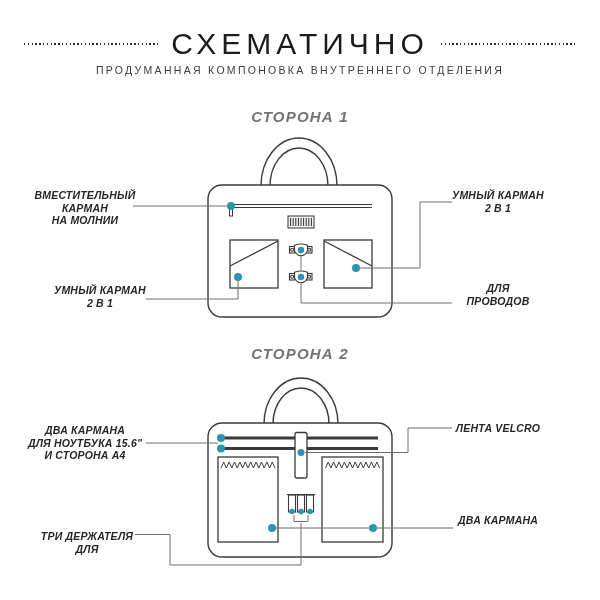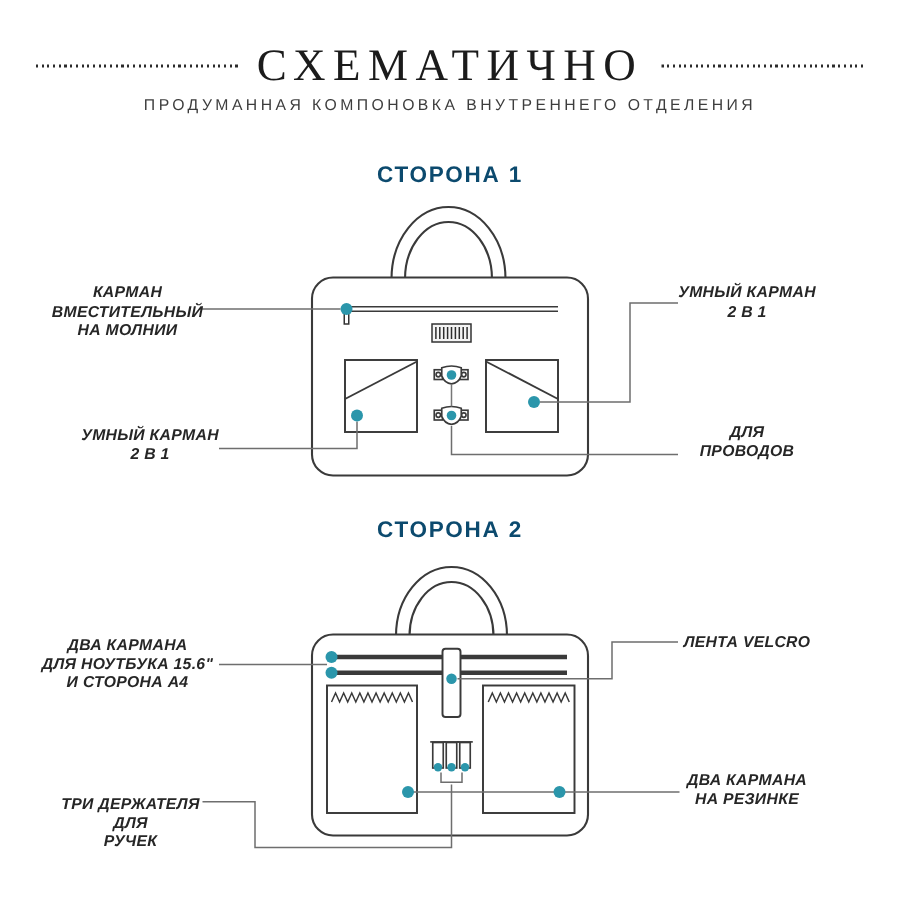--- a/index.html
+++ b/index.html
@@ -1,23 +1,23 @@
 <!DOCTYPE html>
 <html style="--accent: #2b96ab; --line: #3a3a3a; --leader: #6e6e6e;"><head>
 <meta charset="utf-8">
 <style>
   :root{ --accent:#2b96ab; --line:#3a3a3a; --leader:#6e6e6e; --text:#242424; }
   html,body{margin:0;padding:0;background:#fff;}
   body{width:600px;height:600px;font-family:"Liberation Sans",sans-serif;color:var(--text);}
   .canvas{position:relative;width:600px;height:600px;overflow:hidden;background:#fff;}
   .hdr{position:absolute;top:27px;left:24px;right:24px;display:flex;align-items:center;gap:12px;}
   .dots{flex:1;height:2px;background:repeating-linear-gradient(90deg,#2b2b2b 0,#2b2b2b 1.4px,transparent 1.4px,transparent 3.8px);}
-  .title{font-size:30px;letter-spacing:5px;font-weight:400;color:#1b1b1b;white-space:nowrap;font-family:Liberation Serif, serif;}
+  .title{font-size:30px;letter-spacing:5px;font-weight:400;color:#1b1b1b;white-space:nowrap;}
   .subtitle{position:absolute;top:64px;left:0;width:600px;text-align:center;font-size:10.5px;letter-spacing:2.3px;color:#3d3d3d;}
-  .section-h{position:absolute;left:0;width:600px;text-align:center;font-weight:bold;font-size:15px;letter-spacing:1.2px;color:#0c4a6e;}
+  .section-h{position:absolute;left:0;width:600px;text-align:center;font-style:italic;font-weight:bold;font-size:15px;letter-spacing:1.2px;color:#737373;}
   .lbl{position:absolute;font-style:italic;font-weight:bold;font-size:10.5px;line-height:12.5px;letter-spacing:.2px;text-align:center;color:#262626;}
   svg.draw{position:absolute;top:0;left:0;}
 </style>
 </head>
 <body>
 
 <div class="canvas">
 
   <div class="hdr">
     <div class="dots"></div>
@@ -143,22 +143,22 @@
       <circle cx="301" cy="452.5" r="3.5"></circle>
       <circle cx="272" cy="528" r="4"></circle>
       <circle cx="373" cy="528" r="4"></circle>
       <circle cx="292" cy="511.5" r="2.8"></circle>
       <circle cx="301" cy="511.5" r="2.8"></circle>
       <circle cx="310" cy="511.5" r="2.8"></circle>
     </g>
   </svg>
 
   <div class="lbl" style="left:15px;top:189px;width:140px;">
+    <div>ВМЕСТИТЕЛЬНЫЙ</div>
     <div>КАРМАН</div>
-    <div>ВМЕСТИТЕЛЬНЫЙ</div>
     <div>НА МОЛНИИ</div>
   </div>
   <div class="lbl" style="left:428px;top:189px;width:140px;">
     <div>УМНЫЙ КАРМАН</div>
     <div>2 В 1</div>
   </div>
   <div class="lbl" style="left:30px;top:284px;width:140px;">
     <div>УМНЫЙ КАРМАН</div>
     <div>2 В 1</div>
   </div>
@@ -171,20 +171,18 @@
     <div>ДВА КАРМАНА</div>
     <div>ДЛЯ НОУТБУКА 15.6"</div>
     <div>И СТОРОНА А4</div>
   </div>
   <div class="lbl" style="left:428px;top:422px;width:140px;">
     <div>ЛЕНТА VELCRO</div>
   </div>
   <div class="lbl" style="left:17px;top:514px;width:140px;margin-top:16px;">
     <div>ТРИ ДЕРЖАТЕЛЯ</div>
     <div>ДЛЯ</div>
-    <div>РУЧЕК</div>
   </div>
   <div class="lbl" style="left:428px;top:514px;width:140px;">
     <div>ДВА КАРМАНА</div>
-    <div>НА РЕЗИНКЕ</div>
   </div>
 
 </div>
 
 </body></html>

